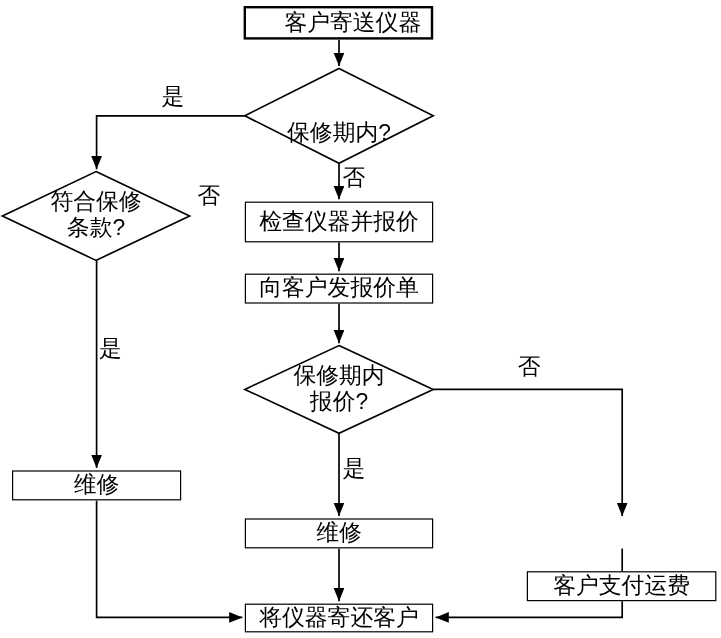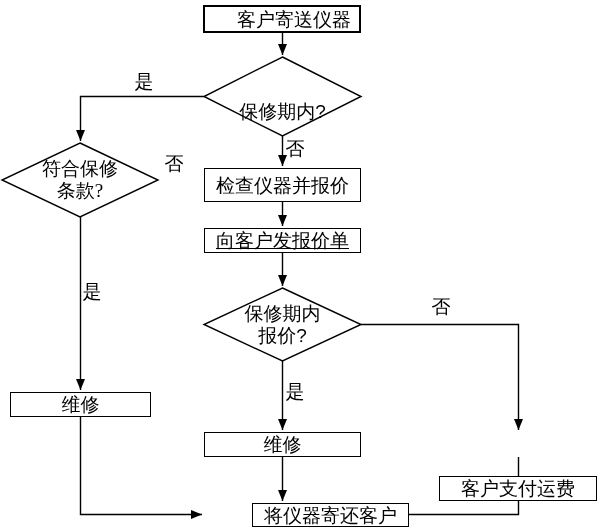--- a/index.html
+++ b/index.html
@@ -88,33 +88,33 @@
       <polygon points="282.5,57 361,96.5 282.5,136 204,96.5"></polygon>
       <polygon points="80,143 158,180 80,217 2,180"></polygon>
       <polygon points="282.5,288 361,324.5 282.5,361 204,324.5"></polygon>
     </g>
   </svg>
 
   <div class="rect-node start" style="left:203px; top:5px; width:158px; height:28px;">客户寄送仪器</div>
 
   <div class="rect-node" style="left:204px; top:168px; width:157px; height:34px;">检查仪器并报价</div>
 
-  <div class="rect-node" style="left:204px; top:228px; width:157px; height:25px;text-decoration:underline;">向客户发报价单</div>
+  <div class="rect-node" style="left:204px; top:228px; width:157px; height:25px;">向客户发报价单</div>
 
   <div class="rect-node" style="left:10px; top:392px; width:141px; height:25px;">维修</div>
 
   <div class="rect-node" style="left:204px; top:432px; width:157px; height:25px;">维修</div>
 
   <div class="rect-node" style="left:439px; top:432px; width:158px; height:25px;margin-top:44px;">客户支付运费</div>
 
-  <div class="rect-node" style="left:204px; top:503px; width:157px; height:24px;margin-left:48px;">将仪器寄还客户</div>
+  <div class="rect-node" style="left:204px; top:503px; width:157px; height:24px;">将仪器寄还客户</div>
 
   <div class="dia-label" style="left:204px; top:72px; width:157px; height:79px;">保修期内?</div>
 
-  <div class="dia-label" style="left:2px; top:143px; width:156px; height:74px;font-family:Liberation Serif, serif;">符合保修
+  <div class="dia-label" style="left:2px; top:143px; width:156px; height:74px;">符合保修
 条款?</div>
 
   <div class="dia-label" style="left:204px; top:288px; width:157px; height:73px;">保修期内
 报价?</div>
 
   <div class="edge-label" style="left:131px; top:71px;">是</div>
 
   <div class="edge-label" style="left:282px; top:138px;">否</div>
 
   <div class="edge-label" style="left:161px; top:153px;">否</div>

